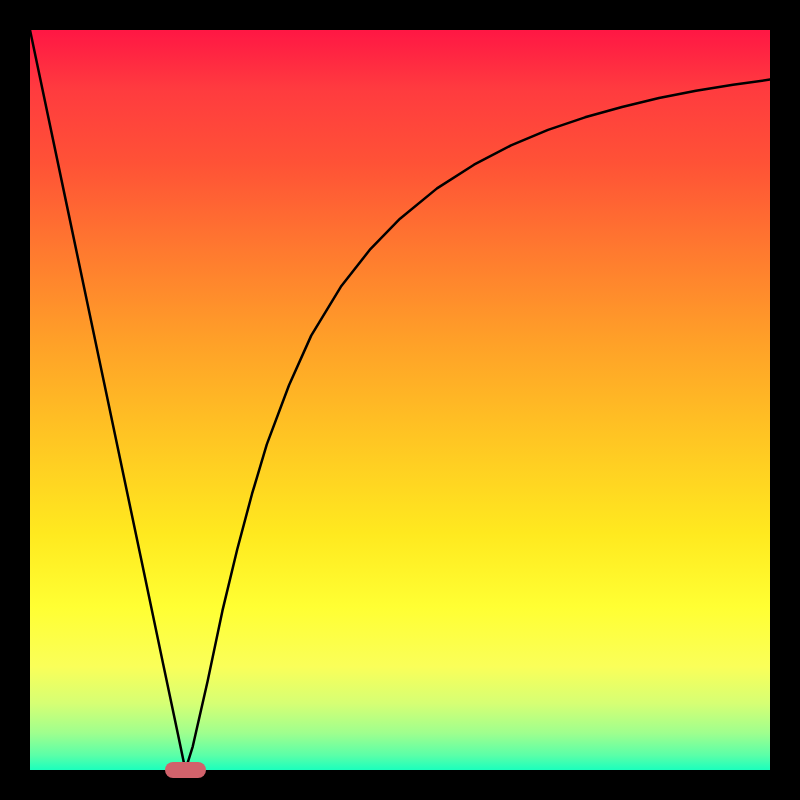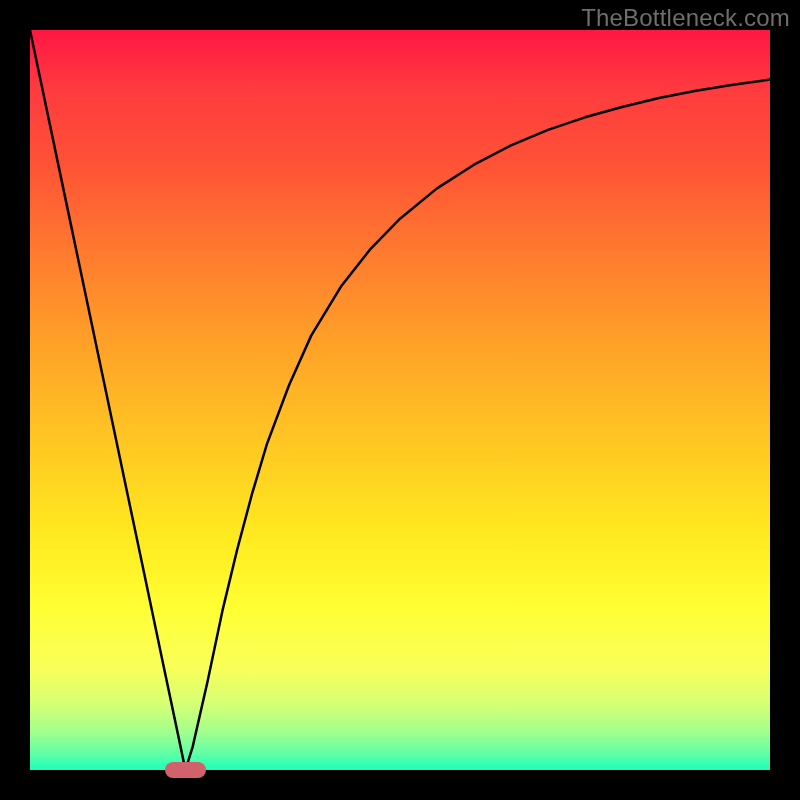--- a/index.html
+++ b/index.html
@@ -65,14 +65,13 @@
 </head>
 <body>
 
 <div class="frame">
   <div class="plot-area">
     <svg viewBox="0 0 740 740" preserveAspectRatio="none">
       <path id="curve-path" d="M0.00 0.00 L37.00 176.12 L74.00 352.24 L111.00 528.36 L133.20 634.18 L148.00 704.48 L155.40 740.00 L162.80 716.32 L177.60 651.20 L192.40 580.90 L207.20 519.48 L222.00 463.98 L236.80 414.40 L259.00 355.20 L281.20 305.62 L310.80 256.78 L340.40 219.04 L370.00 188.70 L407.00 158.36 L444.00 134.68 L481.00 115.44 L518.00 99.90 L555.00 87.32 L592.00 76.96 L629.00 68.08 L666.00 60.68 L703.00 54.76 L740.00 49.58" fill="none" stroke="#000" stroke-width="2.5" stroke-linejoin="round" stroke-linecap="round"></path>
     </svg>
     <div id="marker" class="marker-pill" style="left: 135.05px; top: 731.86px; width: 40.7px; height: 16.28px;"></div>
   </div>
-  <div class="watermark">TheBottleneck.com</div>
 </div>
 
 </body></html>

